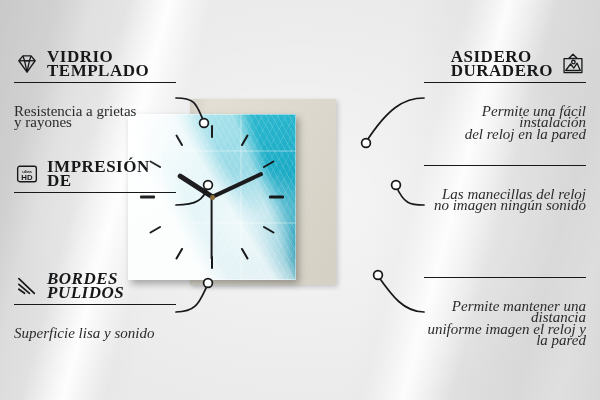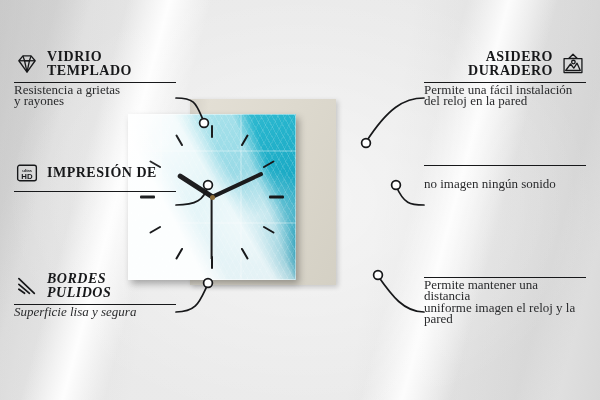--- a/index.html
+++ b/index.html
@@ -151,32 +151,32 @@
   
   #wires{position:absolute;inset:0;pointer-events:none;}
 
   
   .feat{position:absolute;}
   .feat .head{display:flex;align-items:center;gap:7px;}
   .feat.left .head{justify-content:flex-start;}
   .feat.right .head{justify-content:flex-end;}
   .feat .title{
     font-family:"Liberation Serif",serif;
-    font-weight:700;font-size:14px;line-height:13.5px;
+    font-weight:700;font-size:17px;line-height:13.5px;
     letter-spacing:.5px;color:#17181a;text-transform:uppercase;
   }
-  .feat.right .title{text-align:right;}
+  .feat.right .title{}
   .feat .rule{
     height:0;border-top:1.3px solid #17181a;margin-top:5px;
   }
   .feat .desc{
-    margin-top:1px;font-family:"Liberation Serif",serif;
-    font-size:13px;line-height:11.4px;color:#2a2b2d;
-  }
-  .feat.right .desc{}
+    margin-top:23px;font-family:"Liberation Serif",serif;
+    font-size:15px;line-height:11.4px;color:#2a2b2d;
+  }
+  .feat.right .desc{text-align:right;font-style:italic;}
 
   .ico{width:26px;height:26px;flex:0 0 26px;display:block;}
   .ico svg{display:block;width:26px;height:26px;}
 
   
   #f-vidrio   {left:14px;  top:50px;  width:162px;}
   #f-impresion{left:14px;  top:160px; width:162px;}
   #f-bordes   {left:14px;  top:272px; width:162px;font-style:italic;}
   #f-asidero  {left:424px; top:50px;  width:162px;}
   #f-mecanismo{left:424px; top:160px; width:162px;}
@@ -314,21 +314,21 @@
         </g>
           </svg>
       </span>
       <span class="title">
         <span>BORDES</span><br>
         <span>PULIDOS</span>
       </span>
     </div>
     <div class="rule"></div>
     <div class="desc">
-      <span>Superficie lisa y segura</span>
+      <span>Superficie lisa y sonido</span>
     </div>
   </div>
 
   <div class="feat right" id="f-asidero">
     <div class="head">
       <span class="title">
         <span>ASIDERO</span><br>
         <span>DURADERO</span>
       </span>
       <span class="ico">
@@ -345,21 +345,21 @@
     <div class="rule"></div>
     <div class="desc">
       <span>Permite una fácil instalación</span><br>
       <span>del reloj en la pared</span>
     </div>
   </div>
 
   <div class="feat right" id="f-mecanismo">
     <div class="rule"></div>
     <div class="desc">
-      <br>
+      <span>Las manecillas del reloj</span><br>
       <span>no imagen ningún sonido</span>
     </div>
   </div>
 
   <div class="feat right" id="f-espaciador">
     <div class="rule"></div>
     <div class="desc">
       <span>Permite mantener una distancia</span><br>
       <span>uniforme imagen el reloj y la pared</span>
     </div>

